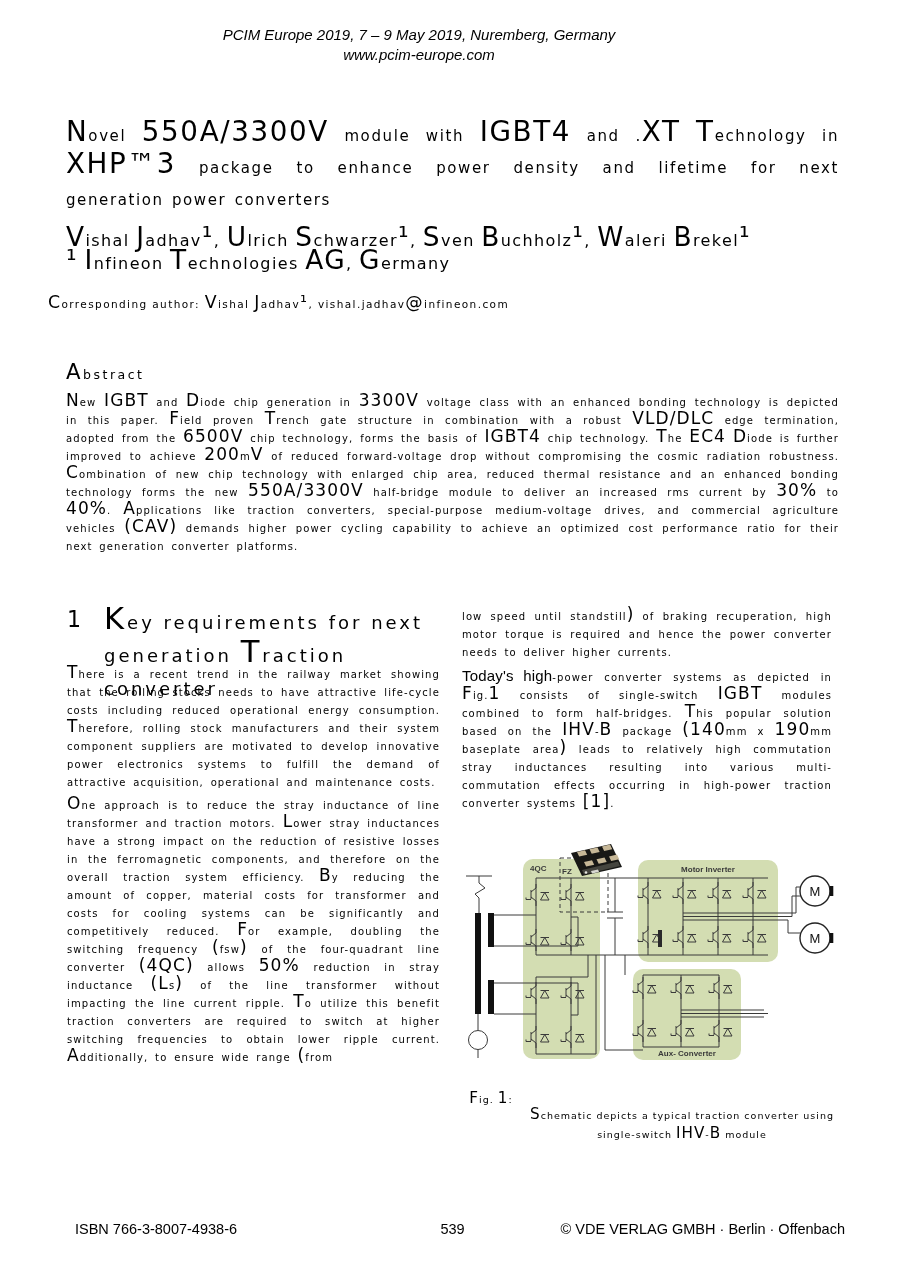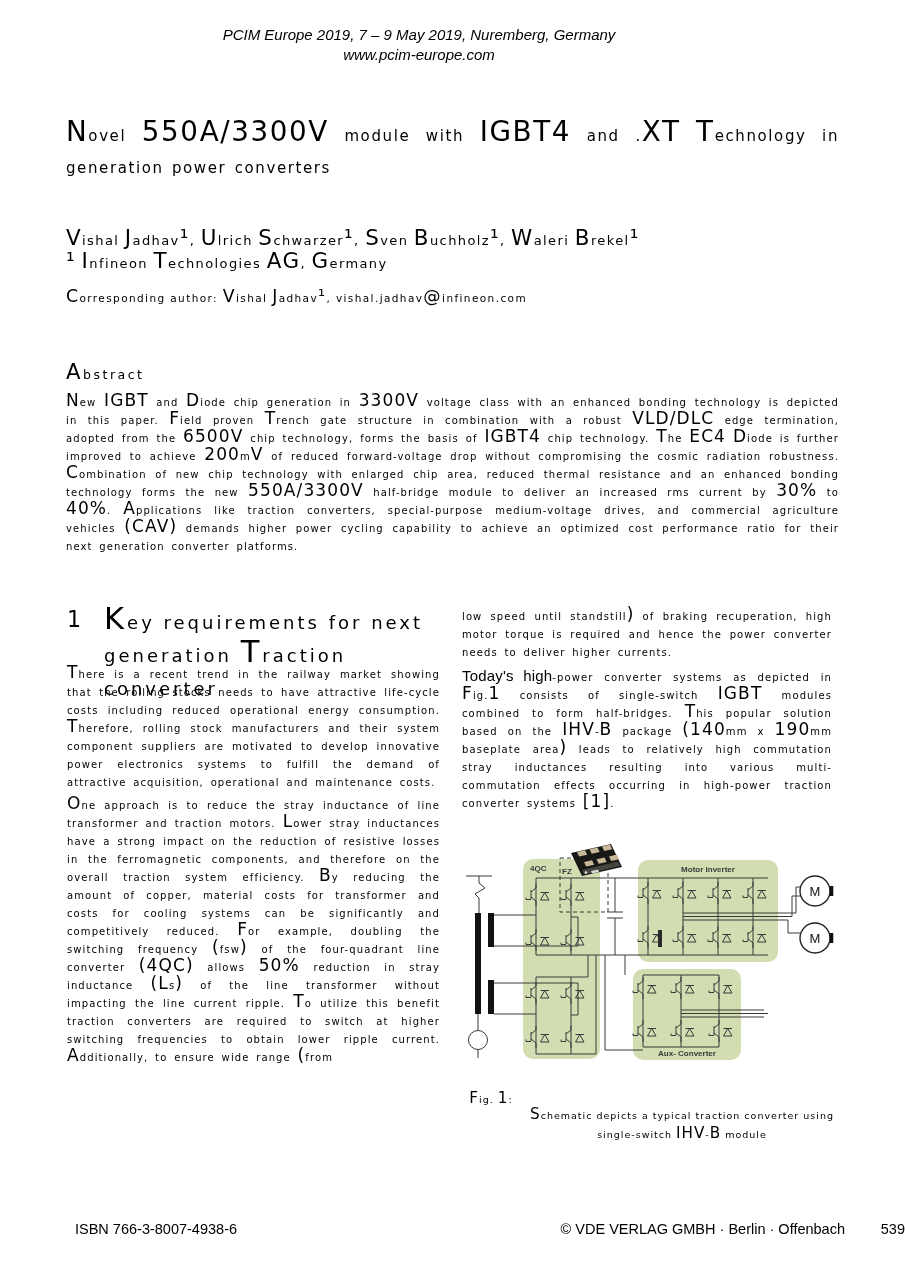--- a/index.html
+++ b/index.html
@@ -16,24 +16,24 @@
   .ocr{}
   .c{font-size:1.7em;line-height:0;}
 
   .title{position:absolute;left:66px;top:120px;width:773px;
          font-size:15px;letter-spacing:1.6px;word-spacing:2px;}
   .title .tline{line-height:32px;height:32px;overflow:visible;}
   .title .just{text-align:justify;text-align-last:justify;}
   .title .c{font-size:1.85em;}
 
   .byline{position:absolute;left:66px;top:229px;width:773px;
-          font-size:13px;letter-spacing:1.4px;line-height:23px;}
+          font-size:16px;letter-spacing:1.4px;line-height:23px;}
   .byline .c{font-size:1.65em;}
-  .single{position:absolute;left:66px;width:773px;
-          font-size:10.5px;letter-spacing:1.4px;line-height:20px;}
+  .single{position:absolute;left:48px;width:773px;
+          font-size:10.5px;letter-spacing:1.4px;line-height:20px;margin-top:6px;}
   .single .c{font-size:1.65em;}
 
   .h-abstract{position:absolute;left:66px;top:362px;
           font-size:12.5px;letter-spacing:2.5px;line-height:26px;}
   .h-abstract .c{font-size:1.7em;}
 
   .bodytxt{font-size:10px;letter-spacing:1.1px;word-spacing:2.5px;
            line-height:18px;text-align:justify;}
   .abs-text{position:absolute;left:66px;top:394px;width:773px;}
 
@@ -54,35 +54,36 @@
   .figlabel{font-family:"Liberation Sans",sans-serif;font-weight:bold;fill:#3a3a3a;}
 
   .caption{position:absolute;left:465px;top:1090px;width:382px;display:flex;
            font-size:9.5px;letter-spacing:1px;line-height:19px;text-align:center;}
   .caption .c{font-size:1.6em;}
   .cap-label{width:52px;flex:none;}
   .cap-text{width:330px;margin-top:16px;}
 
   .footer{position:absolute;top:1221px;left:0;width:905px;font-size:14.5px;}
   .f-isbn{position:absolute;left:75px;top:0;}
-  .f-page{position:absolute;left:0;width:905px;text-align:right;top:0;}
+  .f-page{position:absolute;left:0;width:905px;text-align:center;top:0;}
   .f-pub{position:absolute;right:60px;top:0;}
 </style>
 </head>
 <body>
 
 <div class="page">
 
   <div class="header plain">
     <div>PCIM Europe 2019, 7 – 9 May 2019, Nuremberg, Germany</div>
     <div>www.pcim-europe.com</div>
   </div>
 
   <div class="title">
     <div class="tline just ocr"><span class="c">N</span>ovel <span class="c">550A/3300V</span> module with <span class="c">IGBT4</span> and .<span class="c">XT</span> <span class="c">T</span>echnology in</div>
+    <div class="tline just ocr"><span class="c">XHP™3</span> package to enhance power density and lifetime for next</div>
     <div class="tline ocr">generation power converters</div>
   </div>
 
   <div class="byline">
     <div class="ocr"><span class="c">V</span>ishal <span class="c">J</span>adhav<span class="c">¹</span>, <span class="c">U</span>lrich <span class="c">S</span>chwarzer<span class="c">¹</span>, <span class="c">S</span>ven <span class="c">B</span>uchholz<span class="c">¹</span>, <span class="c">W</span>aleri <span class="c">B</span>rekel<span class="c">¹</span></div>
     <div class="ocr"><span class="c">¹</span> <span class="c">I</span>nfineon <span class="c">T</span>echnologies <span class="c">AG</span>, <span class="c">G</span>ermany</div>
   </div>
   <div class="single" style="top:288px;">
     <span class="ocr"><span class="c">C</span>orresponding author: <span class="c">V</span>ishal <span class="c">J</span>adhav<span class="c">¹</span>, vishal.jadhav<span class="c">@</span>infineon.com</span>
   </div>

